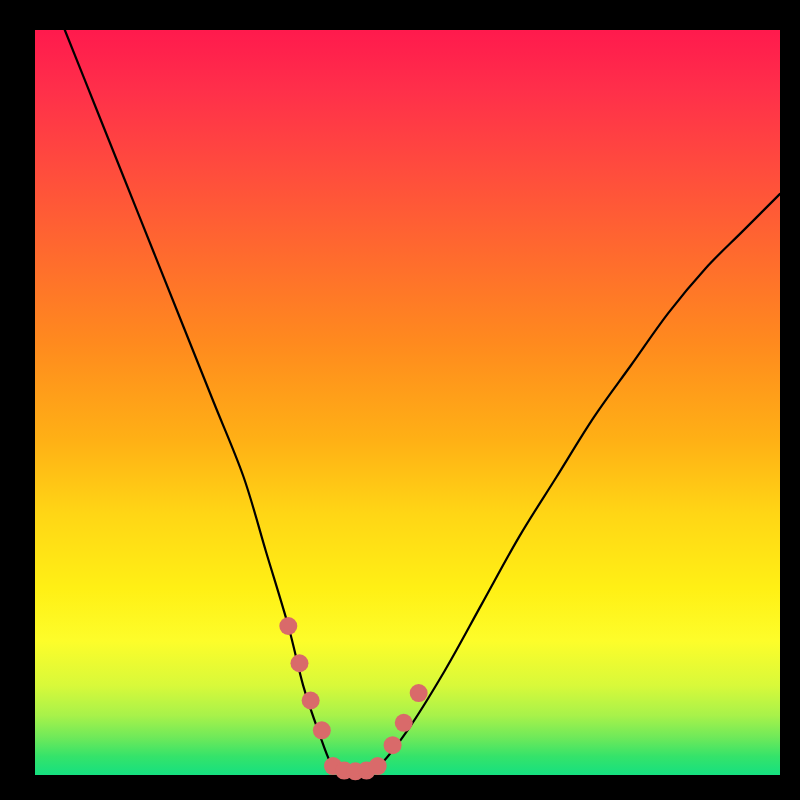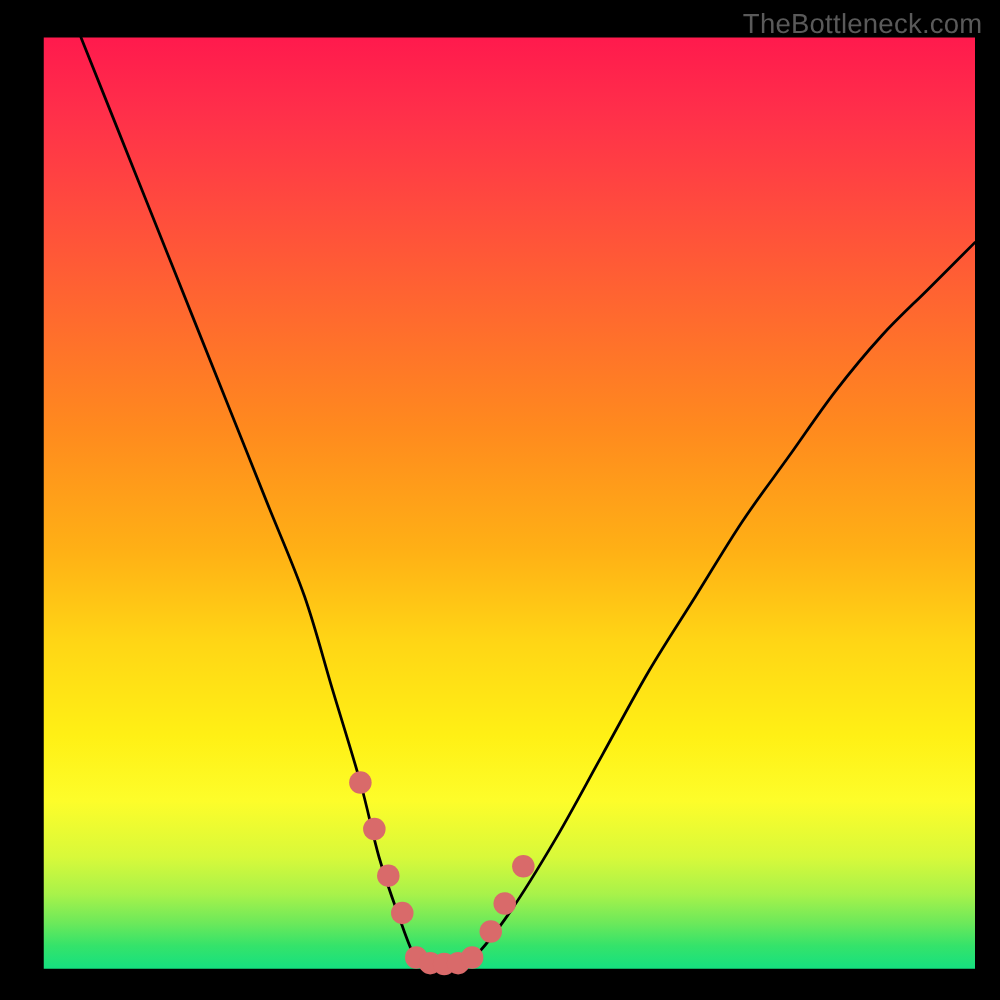--- a/index.html
+++ b/index.html
@@ -77,14 +77,13 @@
           <circle cx="309.175" cy="740.53" r="9" fill="#d96a6a"></circle>
           <circle cx="320.35" cy="741.275" r="9" fill="#d96a6a"></circle>
           <circle cx="331.525" cy="740.53" r="9" fill="#d96a6a"></circle>
           <circle cx="342.7" cy="736.06" r="9" fill="#d96a6a"></circle>
           <circle cx="357.59999999999997" cy="715.2" r="9" fill="#d96a6a"></circle>
           <circle cx="368.775" cy="692.85" r="9" fill="#d96a6a"></circle>
           <circle cx="383.675" cy="663.05" r="9" fill="#d96a6a"></circle>
         </g>
     </svg>
   </div>
-  <div class="watermark">TheBottleneck.com</div>
 </div>
 
 </body></html>

